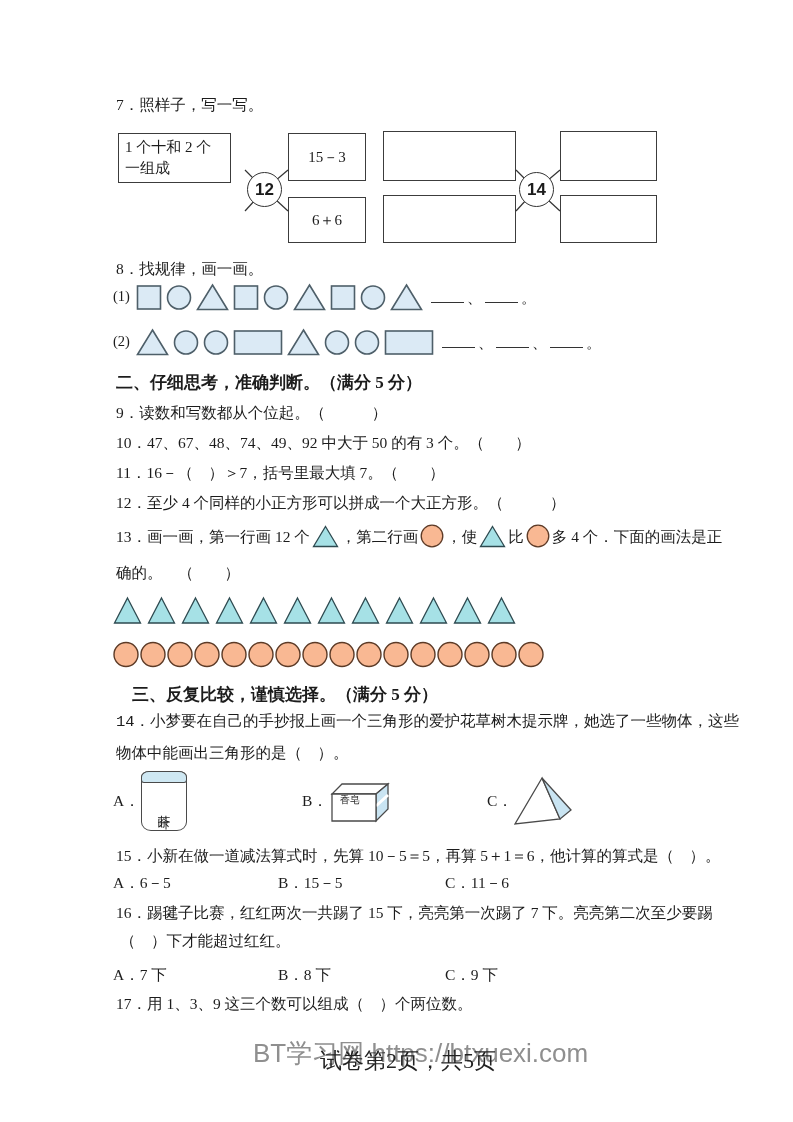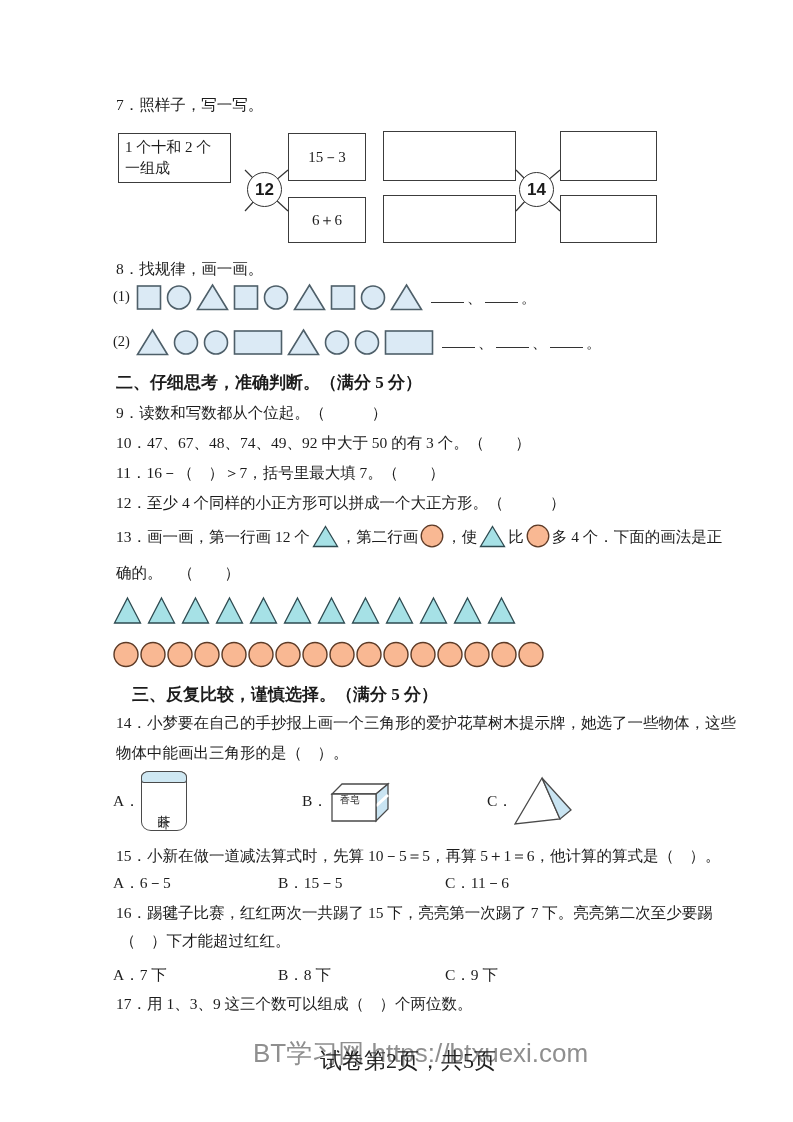--- a/index.html
+++ b/index.html
@@ -257,21 +257,21 @@
       </svg>
       <svg width="26" height="27">
         <circle cx="13" cy="13.5" r="12" fill="#f9b893" stroke="#5c3a26" stroke-width="1.4"></circle>
       </svg>
       <svg width="26" height="27">
         <circle cx="13" cy="13.5" r="12" fill="#f9b893" stroke="#5c3a26" stroke-width="1.4"></circle>
       </svg>
     </div>
 
   <div class="sec" style="left:116px;top:683px;margin-left:16px;">三、反复比较，谨慎选择。（满分 5 分）</div>
-  <div class="txt" style="left:116px;top:712px;">14．小梦要在自己的手抄报上画一个三角形的爱护花草树木提示牌，她选了一些物体，这些</div>
+  <div class="txt" style="left:116px;top:712px;font-family:Liberation Mono, monospace;">14．小梦要在自己的手抄报上画一个三角形的爱护花草树木提示牌，她选了一些物体，这些</div>
   <div class="txt" style="left:116px;top:742px;">物体中能画出三角形的是（　）。</div>
 
   <div class="txt" style="left:113px;top:790px;">A．</div>
   <div class="can" style="left:141px;top:771px;">
     <div class="lid"></div>
     <div class="vtext">茶叶</div>
   </div>
 
   <div class="txt" style="left:302px;top:790px;">B．</div>
   <svg class="optsvg" style="left:328px;top:779px;" width="66" height="46">

